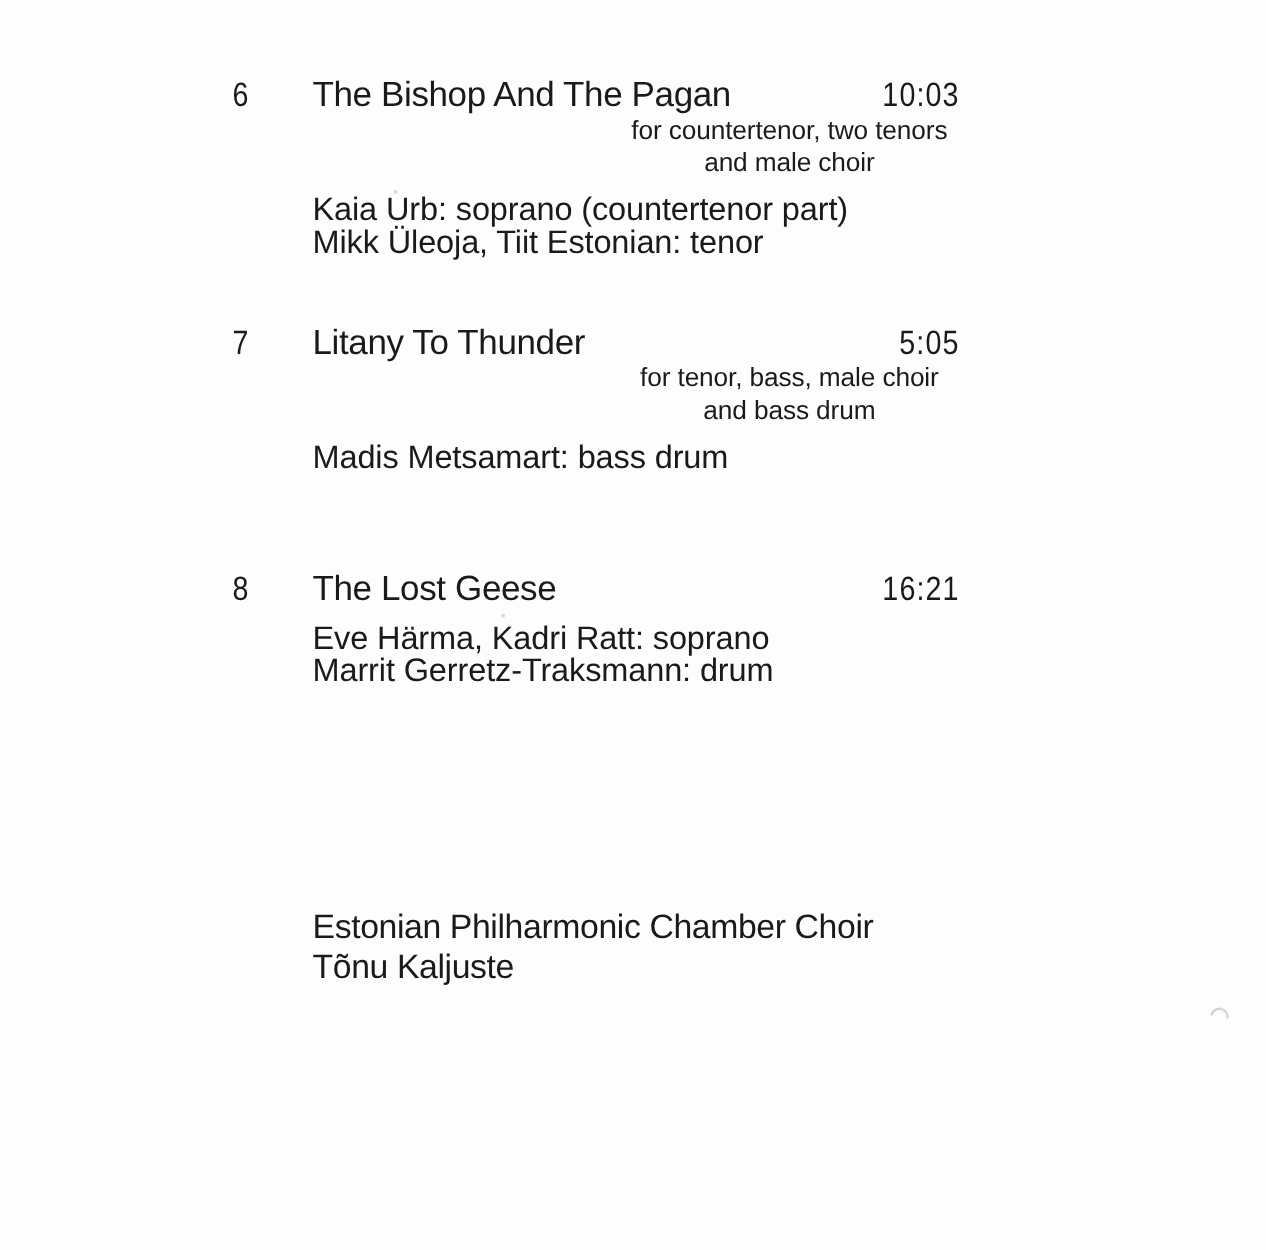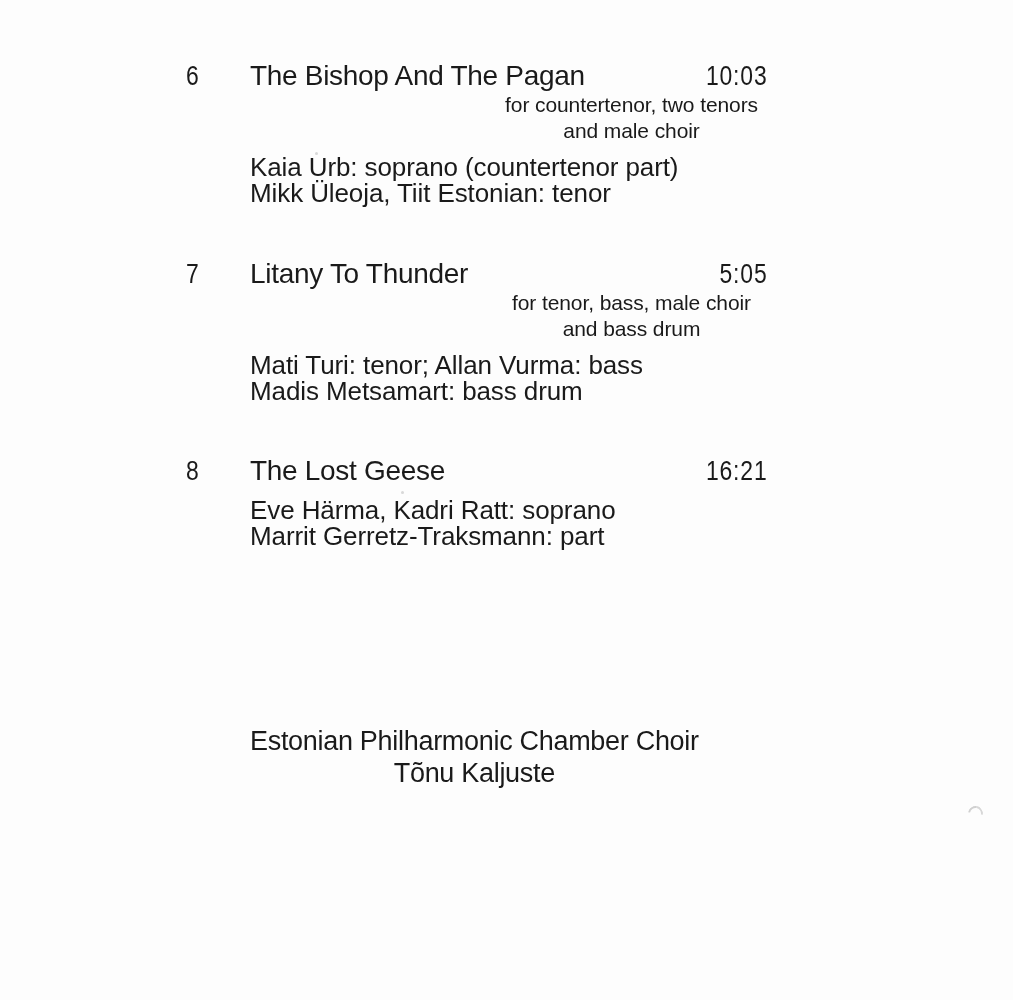--- a/index.html
+++ b/index.html
@@ -76,21 +76,20 @@
   }
   .scoring div, .performers div { white-space: nowrap; }
   .footer {
     position: absolute;
     left: 250px;
     top: 725px;
     font-size: 27px;
     line-height: 32px;
     letter-spacing: -0.3px;
     white-space: nowrap;
-    text-align: center;
   }
   
   .speck {
     position: absolute;
     background: #b9b9b9;
     opacity: 0.55;
     border-radius: 50%;
   }
   .speck-1 { left: 315px; top: 152px; width: 3px; height: 3px; }
   .speck-2 { left: 401px; top: 491px; width: 3px; height: 3px; }
@@ -133,34 +132,33 @@
     <div class="titleline">
       <span class="num">7</span>
       <span class="title">Litany To Thunder</span>
       <span class="dur">5:05</span>
     </div>
     <div class="scoring">
       <div>for tenor, bass, male choir</div>
       <div>and bass drum</div>
     </div>
     <div class="performers">
-      <div>Mati Turi: tenor; Allan Vurma: bass</div>
       <div>Madis Metsamart: bass drum</div>
     </div>
   </section>
 
   <section class="track track-3">
     <div class="titleline">
       <span class="num">8</span>
       <span class="title">The Lost Geese</span>
       <span class="dur">16:21</span>
     </div>
     <div class="performers">
       <div>Eve Härma, Kadri Ratt: soprano</div>
-      <div>Marrit Gerretz-Traksmann: part</div>
+      <div>Marrit Gerretz-Traksmann: drum</div>
     </div>
   </section>
 
   <div class="footer">
     <div>Estonian Philharmonic Chamber Choir</div>
     <div>Tõnu Kaljuste</div>
   </div>
 
   <div class="speck speck-1"></div>
   <div class="speck speck-2"></div>

